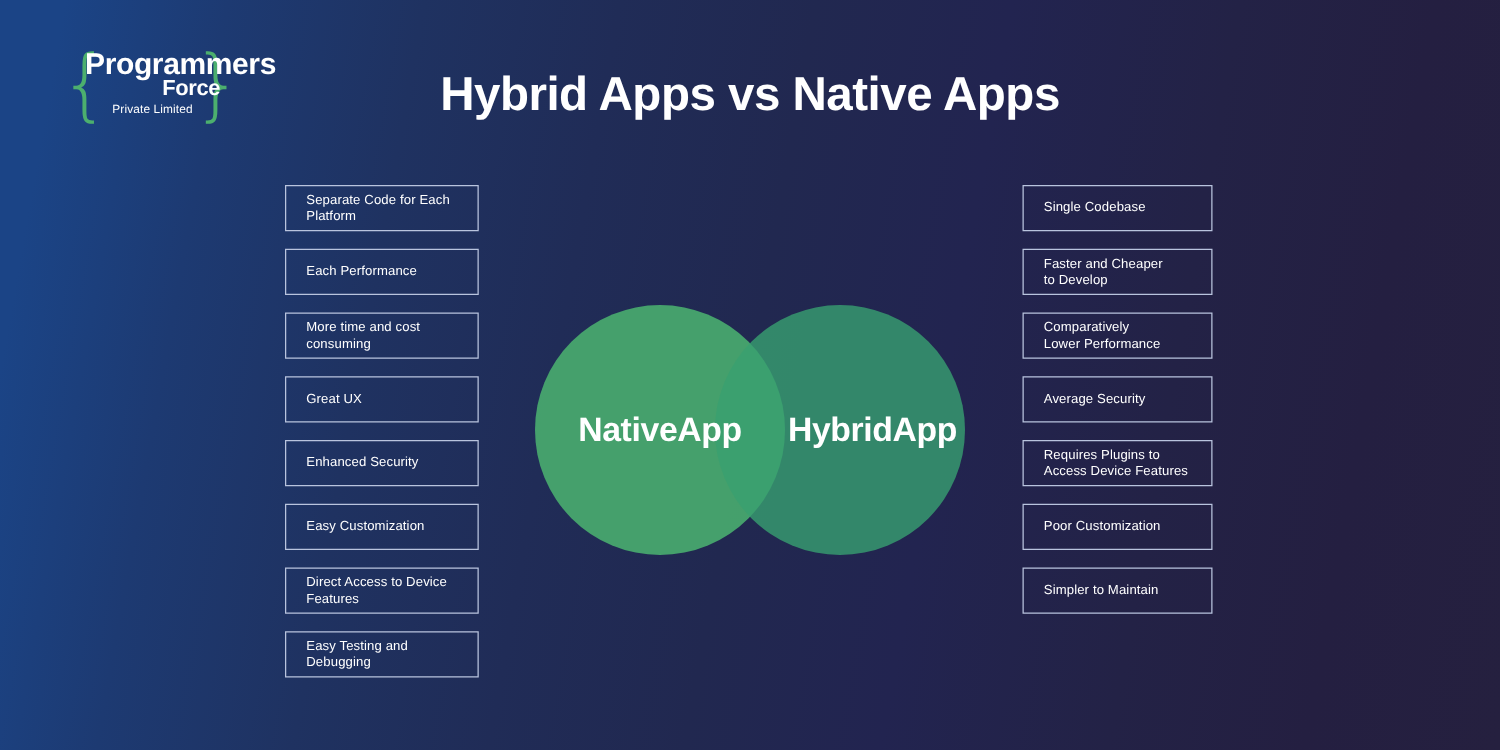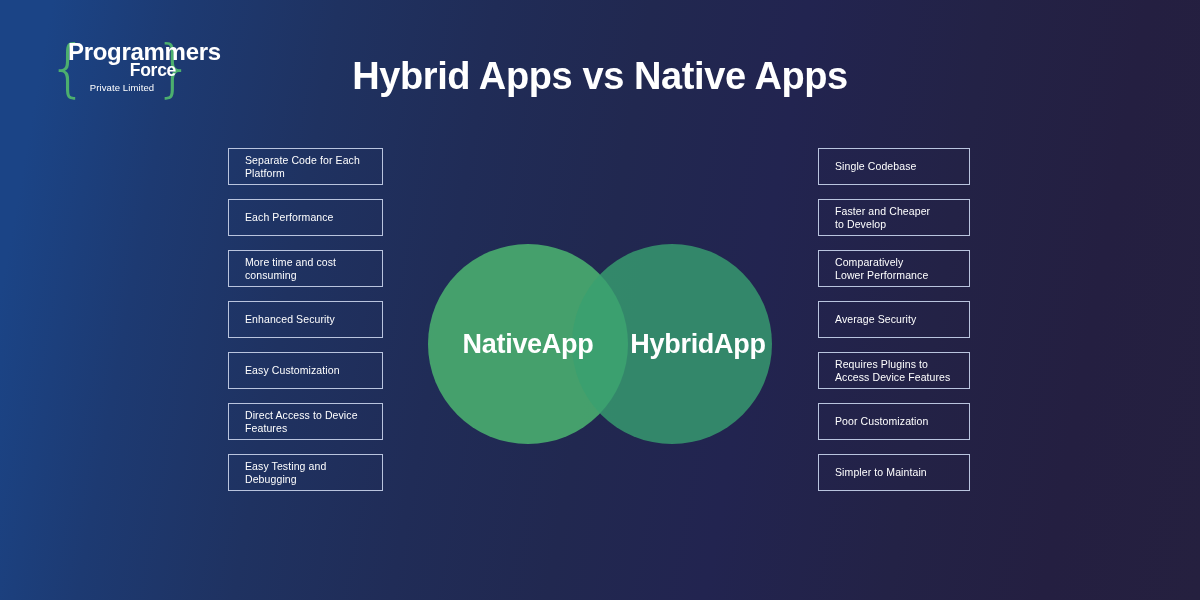--- a/index.html
+++ b/index.html
@@ -199,20 +199,25 @@
         </div>
       </div>
       <div class="item-box">
         <div class="item-label">
           <div>More time and cost</div>
           <div>consuming</div>
         </div>
       </div>
       <div class="item-box">
         <div class="item-label">
+          <div>Great UX</div>
+        </div>
+      </div>
+      <div class="item-box">
+        <div class="item-label">
           <div>Enhanced Security</div>
         </div>
       </div>
       <div class="item-box">
         <div class="item-label">
           <div>Easy Customization</div>
         </div>
       </div>
       <div class="item-box">
         <div class="item-label">

